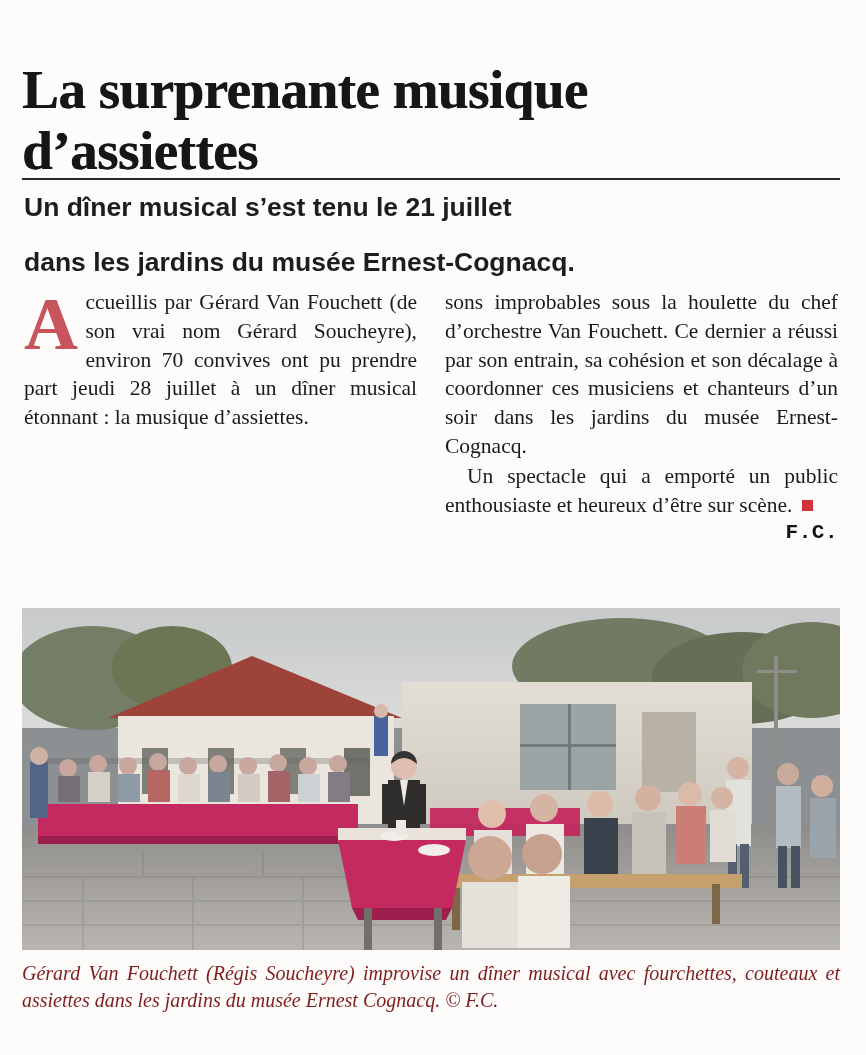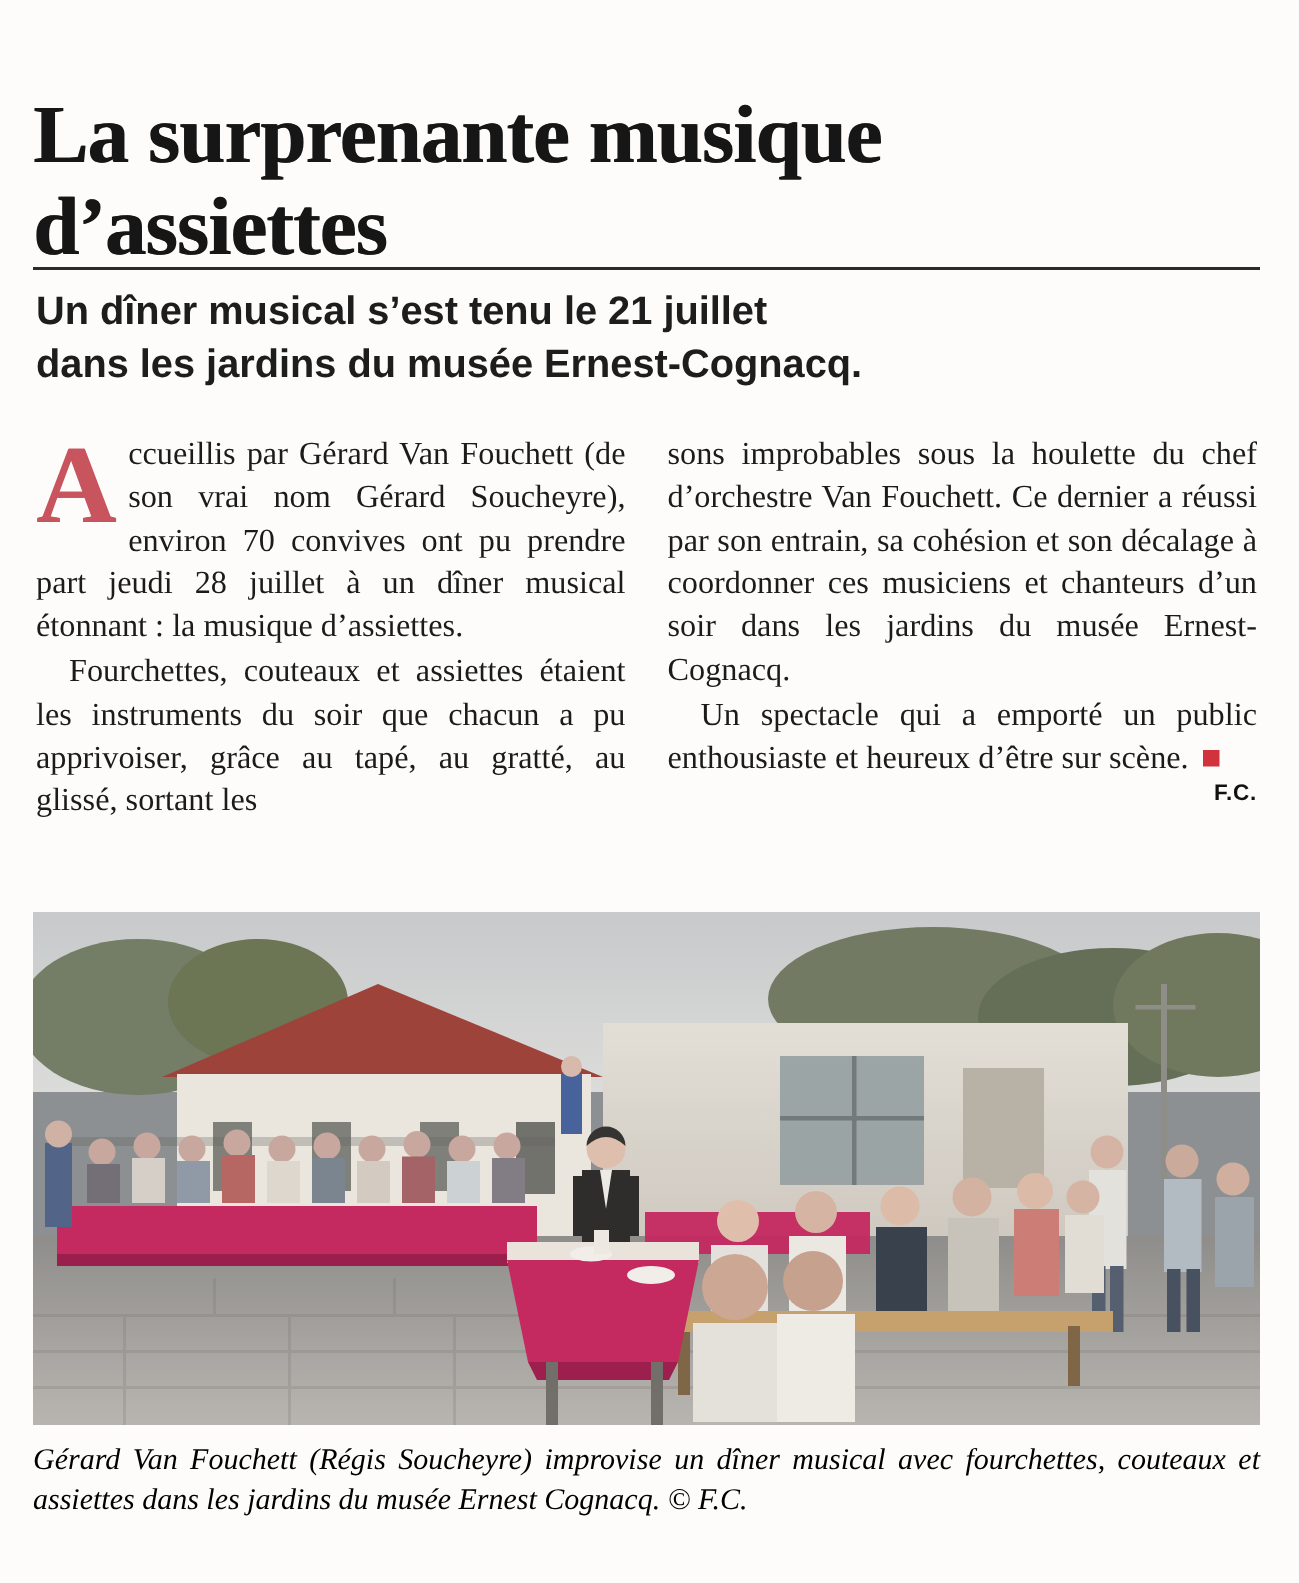--- a/index.html
+++ b/index.html
@@ -44,21 +44,21 @@
     top: 190px;
     width: 812px;
     font-family: "Liberation Sans", sans-serif;
     font-weight: bold;
     font-size: 26.5px;
     line-height: 1.32;
     color: #1d1d1d;
     text-align: justify;
     text-justify: inter-word;
   }
-  .standfirst .l2 { display: block; }
+  .standfirst .l2 { display: block; margin-top: 20px; }
   .rule {
     position: absolute;
     left: 22px;
     top: 178px;
     width: 818px;
     height: 2px;
     background: #2b2b2b;
   }
   
   .body-cols {
@@ -94,24 +94,24 @@
     line-height: 0.82;
     padding: 4px 8px 0 0;
     margin-top: 2px;
     color: #c8545e;
     text-shadow: 0.5px 0 0 #c8545e;
   }
   .col-right p.first { text-indent: 0; }
   .signature {
     display: inline-block;
     float: right;
-    font-family: Liberation Sans, sans-serif;
+    font-family: Liberation Mono, monospace;
     font-weight: bold;
     font-style: normal;
-    font-size: 15px;
+    font-size: 21px;
     letter-spacing: 0.5px;
     color: #111;
   }
   .endmark {
     display: inline-block;
     width: 11px;
     height: 11px;
     background: #d2323c;
     margin-left: 10px;
     vertical-align: 1px;
@@ -130,21 +130,21 @@
   
   .caption {
     position: absolute;
     left: 22px;
     top: 960px;
     width: 818px;
     font-family: "Liberation Serif", serif;
     font-style: italic;
     font-size: 20px;
     line-height: 1.33;
-    color: #000000;
+    color: #7f1d1d;
     text-align: justify;
     text-justify: inter-word;
   }
 </style>
 </head>
 <body>
 
 <div class="page">
 
   <h1 class="headline">
@@ -156,21 +156,20 @@
 
   <div class="standfirst">
     <span>Un dîner musical s’est tenu le 21 juillet</span>
     <span class="l2">dans les jardins du musée Ernest-Cognacq.</span>
   </div>
 
   <div class="body-cols">
 
     <div class="col col-left">
       <p><span class="dropcap">A</span><span>ccueillis par Gérard Van Fouchett (de son vrai nom Gérard Soucheyre), environ 70 convives ont pu prendre part jeudi 28 juillet à un dîner musical étonnant : la musique d’assiettes.</span></p>
-      <p>Fourchettes, couteaux et assiettes étaient les instruments du soir que chacun a pu apprivoiser, grâce au tapé, au gratté, au glissé, sortant les</p>
     </div>
 
     <div class="col col-right">
       <p class="first">sons improbables sous la houlette du chef d’orchestre Van Fouchett. Ce dernier a réussi par son entrain, sa cohésion et son décalage à coordonner ces musiciens et chanteurs d’un soir dans les jardins du musée Ernest-Cognacq.</p>
       <p><span>Un spectacle qui a emporté un public enthousiaste et heureux d’être sur scène.</span><span class="endmark"></span><span class="signature">F.C.</span></p>
     </div>
 
   </div>
 
   <div class="photo">

